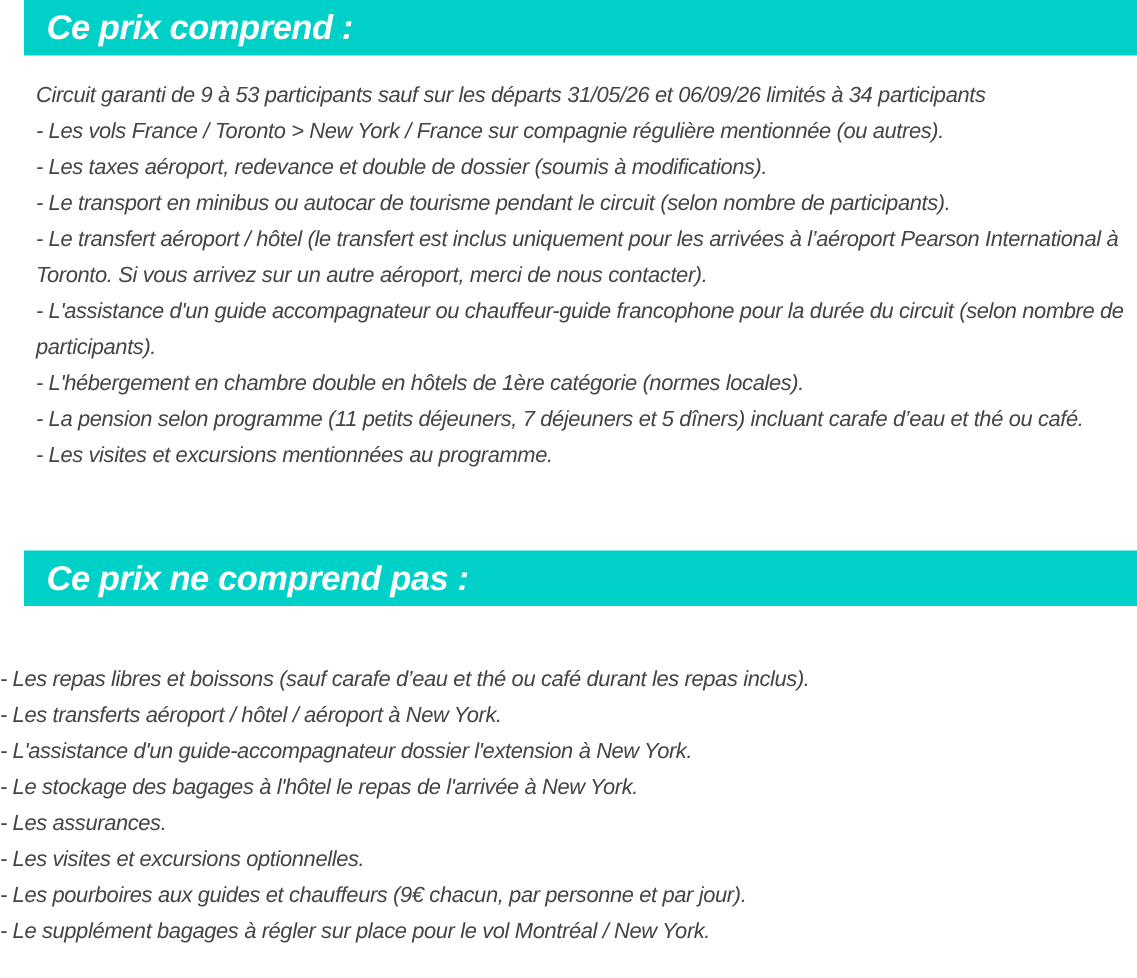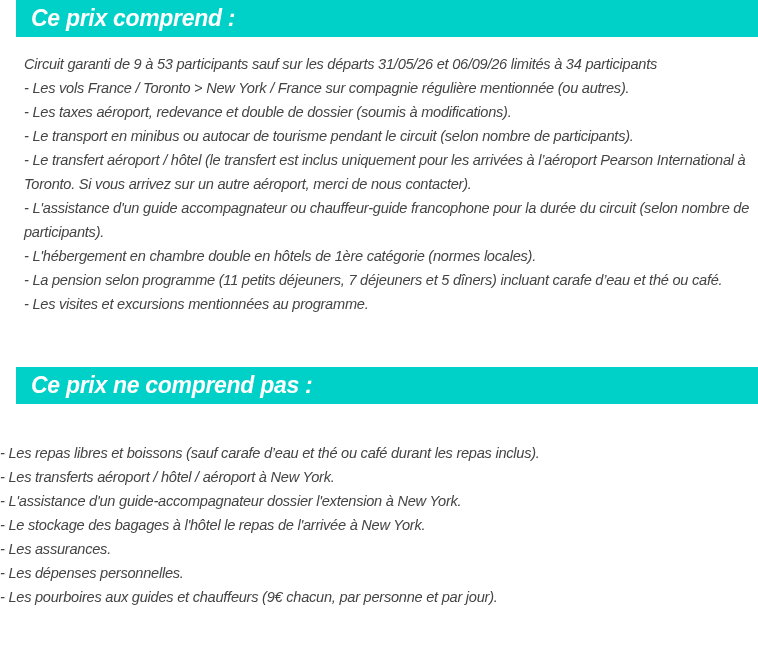--- a/index.html
+++ b/index.html
@@ -66,15 +66,16 @@
 </div>
 
 <div class="section-header" id="header-excludes">Ce prix ne comprend pas :</div>
 
 <div class="section-body" id="body-excludes">
   <span class="line">- Les repas libres et boissons (sauf carafe d’eau et thé ou café durant les repas inclus).</span>
   <span class="line">- Les transferts aéroport / hôtel / aéroport à New York.</span>
   <span class="line">- L'assistance d'un guide-accompagnateur dossier l'extension à New York.</span>
   <span class="line">- Le stockage des bagages à l'hôtel le repas de l'arrivée à New York.</span>
   <span class="line">- Les assurances.</span>
-  <span class="line">- Les dépenses personnelles.</span>
+  <span class="line">- Les visites et excursions optionnelles.</span>
   <span class="line">- Les pourboires aux guides et chauffeurs (9€ chacun, par personne et par jour).</span>
+  <span class="line">- Le supplément bagages à régler sur place pour le vol Montréal / New York.</span>
 </div>
 
 </body></html>

